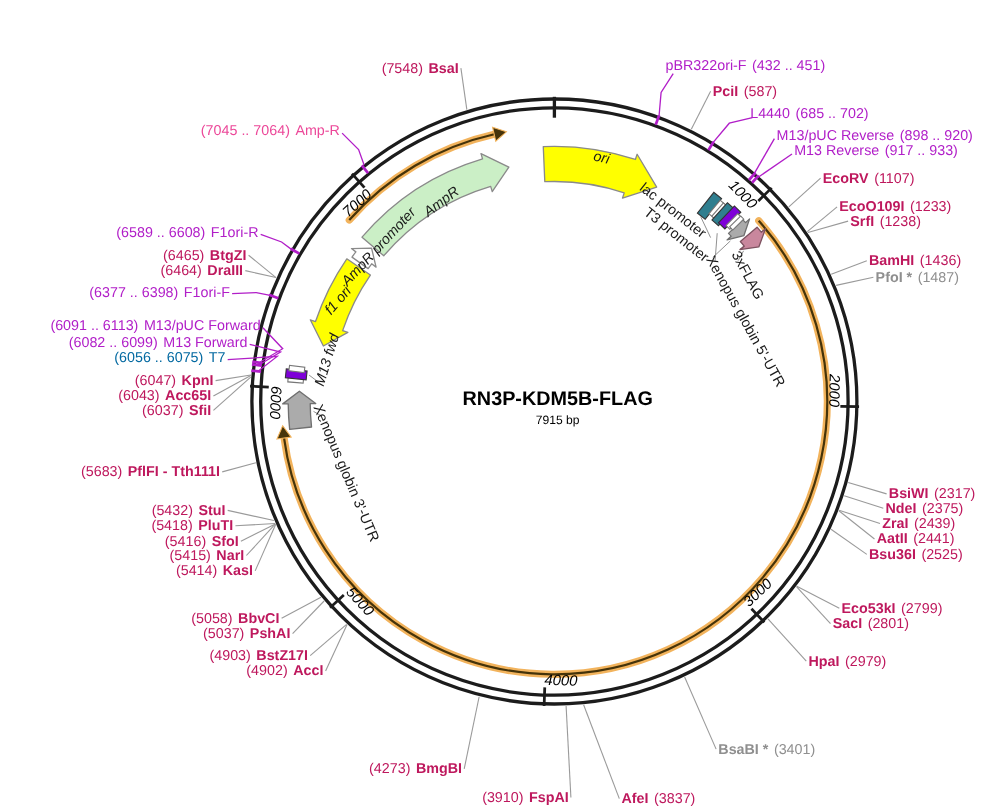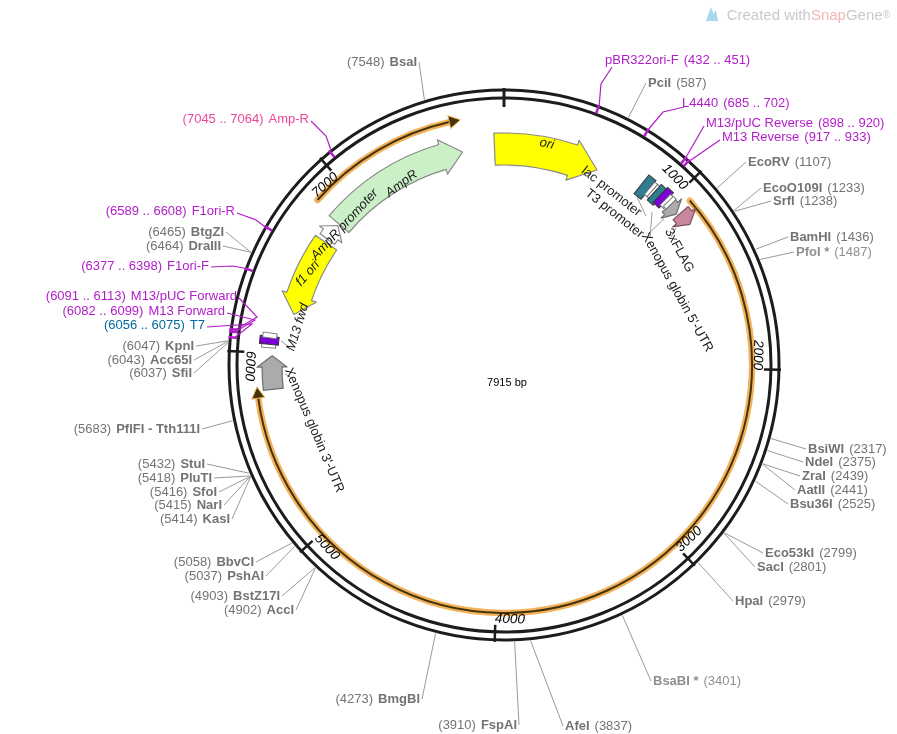--- a/index.html
+++ b/index.html
@@ -1,19 +1,19 @@
 <!DOCTYPE html>
 <html><head>
 <meta charset="utf-8">
 <style>
   html,body{margin:0;padding:0;background:#fff;}
   #stage{position:relative;width:897px;height:734px;background:#ffffff;
          font-family:"Liberation Sans",sans-serif;overflow:hidden;}
   #map-svg{position:absolute;left:0;top:0;}
-  .lab{position:absolute;font-size:13px;line-height:14px;white-space:nowrap;color:#737373;}
+  .lab{position:absolute;font-size:13px;line-height:14px;white-space:nowrap;color:#be185d;}
   .lab .nm{font-weight:700;}
   .lab span + span{margin-left:5px;}
   .lab.dim, .lab.dim .nm{color:#8f8f8f;}
   .lab.primer, .lab.primer span{font-weight:400;}
   .rot{position:absolute;font-size:13px;line-height:13px;white-space:nowrap;color:#1a1a1a;}
   .rot.it{font-style:italic;}
   .tick-num{position:absolute;font-size:13.5px;line-height:14px;font-style:italic;
             color:#000;white-space:nowrap;}
   #plasmid-title{position:absolute;left:507px;top:363px;transform:translate(-50%,-50%);
             font-size:18px;font-weight:700;color:#000;white-space:nowrap;}
@@ -118,31 +118,23 @@
       <polyline points="211,267 233,266 248,269" fill="none" stroke="#b11ec8" stroke-width="1.2"></polyline>
       <line x1="252.97185328142942" y1="271.1444218224628" x2="244.54180357819382" y2="267.99255539112755" stroke="#b11ec8" stroke-width="2.5"></line>
       <polyline points="239,298 257,317 235,330" fill="none" stroke="#b11ec8" stroke-width="1.2"></polyline>
       <line x1="238.29277715181883" y1="330.018980485026" x2="229.36977339945452" y2="328.84424475504557" stroke="#b11ec8" stroke-width="2.5"></line>
       <polyline points="227,313 255,320 235,332" fill="none" stroke="#b11ec8" stroke-width="1.2"></polyline>
       <line x1="237.9976313601257" y1="332.33901596742044" x2="229.06471599535382" y2="331.2421918767741" stroke="#b11ec8" stroke-width="2.5"></line>
       <polyline points="207,327 252,324 234,338" fill="none" stroke="#b11ec8" stroke-width="1.2"></polyline>
       <line x1="237.37197003388474" y1="337.91691235497046" x2="228.41804365442567" y2="337.0074056803239" stroke="#b11ec8" stroke-width="2.5"></line>
     </svg>
 
+  <div id="plasmid-title">RN3P-KDM5B-FLAG</div>
   <div id="plasmid-size">7915 bp</div>
 
-  <div id="watermark">
-    <svg width="18" height="18" viewBox="0 0 18 18">
-      <path d="M3 16 L8 2 L10.5 9 L13 5 L15 16 Z" fill="#a6d9ec"></path>
-    </svg>
-    <span>Created with </span>
-      <span class="snap">Snap</span>
-      <span>Gene</span>
-      <span class="reg">®</span>
-  </div>
 <div class="tick-num" style="left: 674.89px; top: 177.084px; transform: translate(-50%, -50%) rotate(45.4833deg);">1000</div>
     <div class="tick-num" style="left: 757.807px; top: 355.101px; transform: translate(-50%, -50%) rotate(90.9665deg);">2000</div>
     <div class="tick-num" style="left: 689.007px; top: 539.036px; transform: translate(-50%, -50%) rotate(-43.5502deg);">3000</div>
     <div class="tick-num" style="left: 509.616px; top: 618.938px; transform: translate(-50%, -50%) rotate(1.93304deg);">4000</div>
     <div class="tick-num" style="left: 326.868px; top: 547.045px; transform: translate(-50%, -50%) rotate(47.4163deg);">5000</div>
     <div class="tick-num" style="left: 250.003px; top: 366.332px; transform: translate(-50%, -50%) rotate(92.8996deg);">6000</div>
     <div class="tick-num" style="left: 324.969px; top: 184.823px; transform: translate(-50%, -50%) rotate(-41.6172deg);">7000</div>
     <div class="lab" style="top: 55px; right: 480px; text-align: right;"><span>(7548)</span><span class="nm">BsaI</span></div>
     <div class="lab" style="top: 76px; left: 648px;"><span class="nm">PciI</span><span>(587)</span></div>
     <div class="lab" style="top: 155px; left: 748px;"><span class="nm">EcoRV</span><span>(1107)</span></div>

